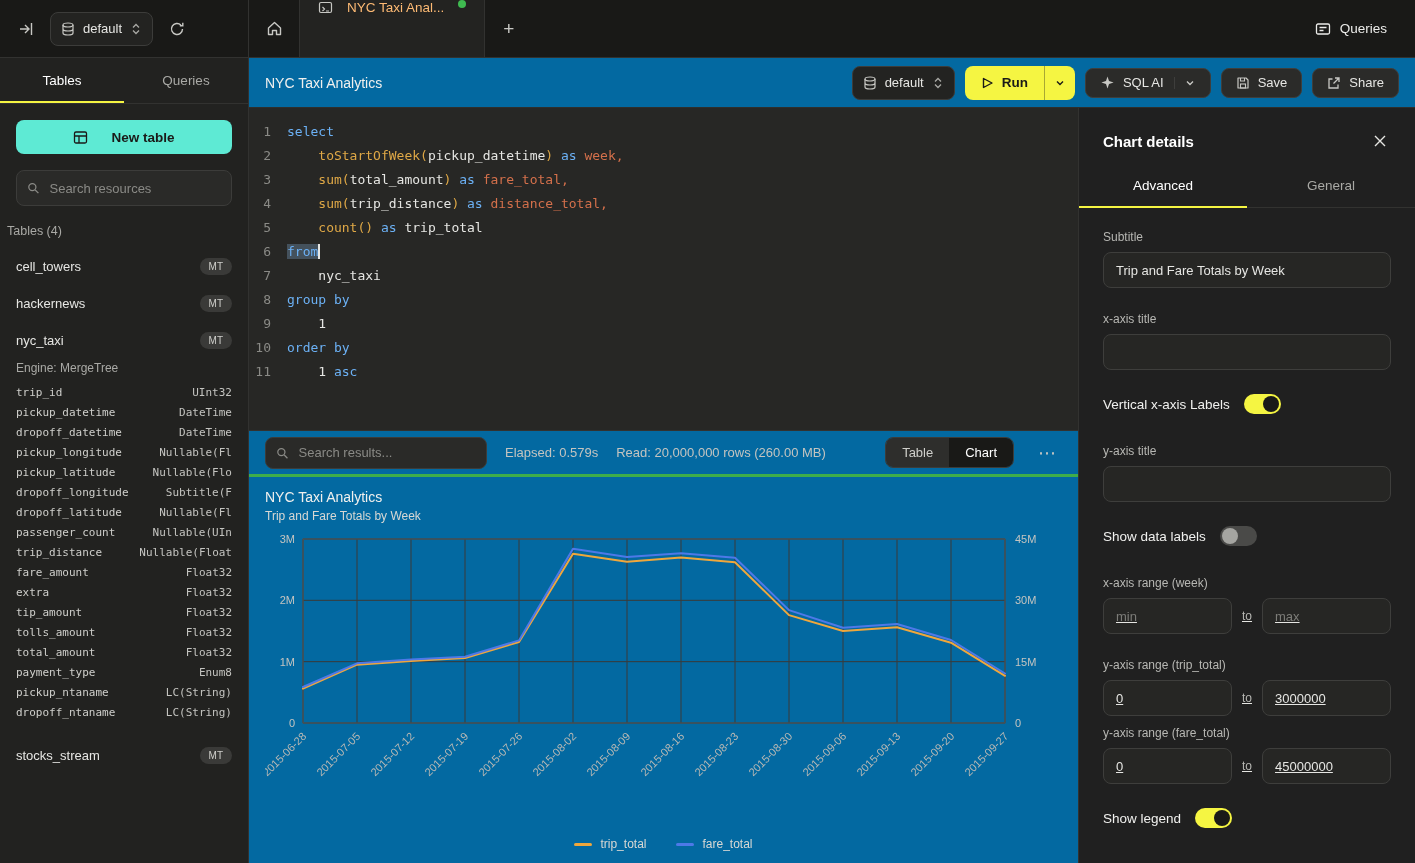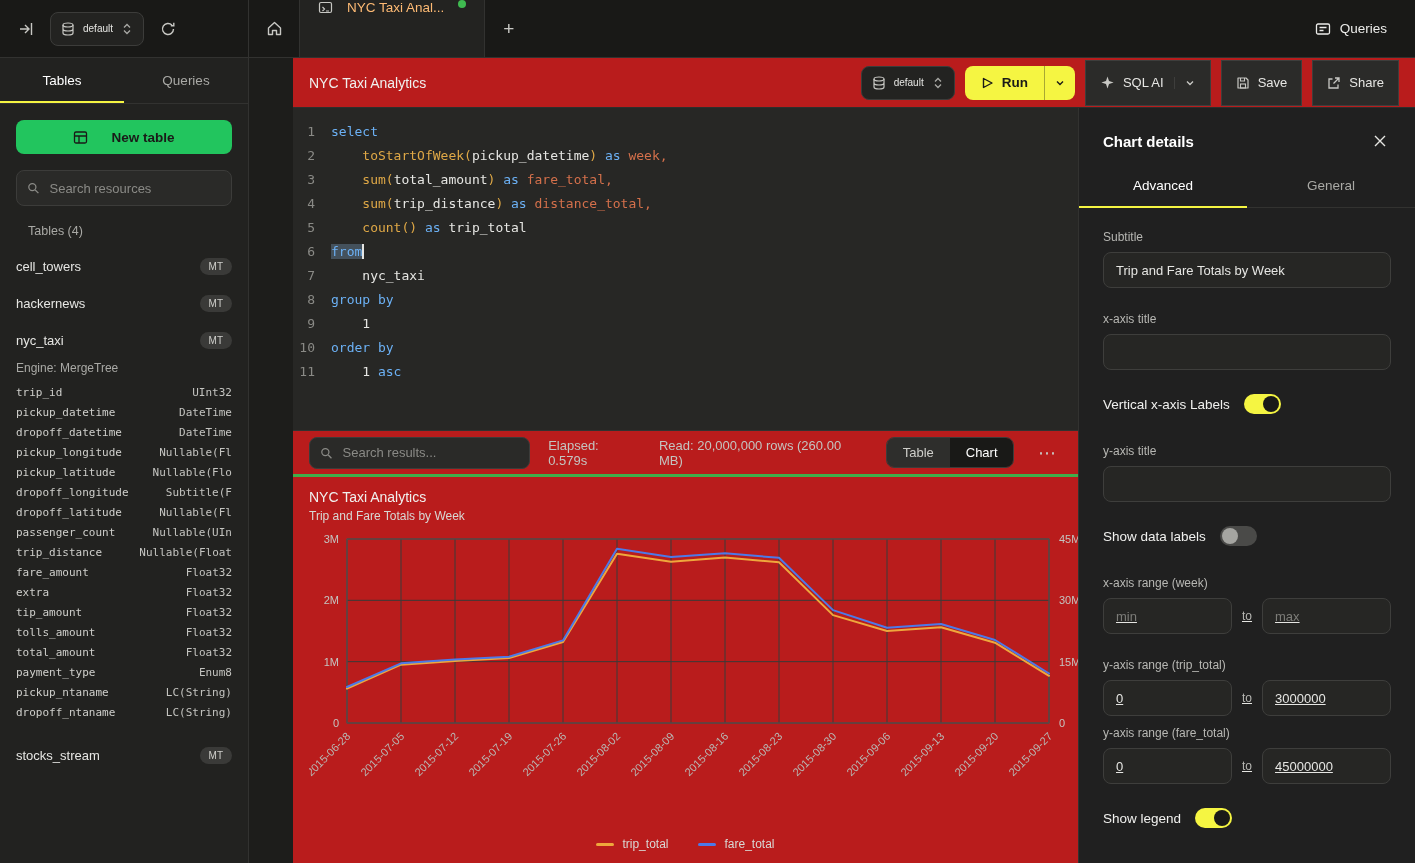--- a/index.html
+++ b/index.html
@@ -10,65 +10,65 @@
 
   
   .topbar { flex:0 0 57px; display:flex; align-items:center; background:#191917;
             border-bottom:1px solid #323230; }
   .topbar-left { width:249px; height:100%; display:flex; align-items:center; gap:12px;
                  padding:0 14px; border-right:1px solid #323230; }
   .icon-btn { background:none; border:none; color:#c8c8c4; display:flex; align-items:center;
               justify-content:center; padding:4px; cursor:pointer; }
   .pill-select { display:flex; align-items:center; gap:8px; height:34px; padding:0 10px;
                  background:#232321; border:1px solid #3c3c3a; border-radius:8px;
-                 color:#e6e6e3; font-size:10px; cursor:pointer; }
+                 color:#e6e6e3; font-size:13px; cursor:pointer; }
   .tab-home { width:50px; height:57px; display:flex; align-items:center; justify-content:center; }
   .tab { display:flex; align-items:flex-start; gap:14px; height:57px; padding:0 18px;
          background:#232321; border-left:1px solid #323230; border-right:1px solid #323230;
          font-size:13.5px; color:#fdba74; cursor:pointer; }
   .green-dot { width:8px; height:8px; border-radius:50%; background:#3fba50; }
   .plus-btn { font-size:19px; color:#c8c8c4; background:none; border:none; padding:0 18px; cursor:pointer; }
   .queries-btn { margin-left:auto; margin-right:22px; display:flex; align-items:center; gap:9px;
                  background:none; border:none; color:#ececea; font-size:13.5px; cursor:pointer; }
 
   
   .body-row { flex:1; display:flex; min-height:0; }
 
   
   .sidebar { width:249px; flex:0 0 249px; background:#222220; border-right:1px solid #323230;
              display:flex; flex-direction:column; overflow:hidden; }
   .side-tabs { display:flex; border-bottom:1px solid #323230; }
   .side-tab { flex:1; text-align:center; padding:15px 0 13px; font-size:13.5px; color:#a9a9a5;
               border-bottom:2px solid transparent; cursor:pointer; }
   .side-tab.active { color:#fff; border-bottom-color:#f5f542; }
   .new-table-btn { margin:16px; height:34px; display:flex; align-items:center; justify-content:center;
-                   gap:23px; background:#22c55e; color:#1a1a18; border:none; border-radius:8px;
+                   gap:23px; background:#5eead4; color:#1a1a18; border:none; border-radius:8px;
                    font-size:13.5px; font-weight:600; cursor:pointer; }
   .side-search { margin:0 16px 14px; height:36px; display:flex; align-items:center; gap:8px;
                  background:#2a2a28; border:1px solid #3c3c3a; border-radius:8px; padding:0 10px; }
   .side-search input { background:none; border:none; outline:none; color:#e6e6e3; font-size:13px; width:100%; }
   .side-search input::placeholder { color:#8a8a86; }
-  .section-title { padding:4px 28px 10px; font-size:12.5px; color:#a9a9a5; }
+  .section-title { padding:4px 7px 10px; font-size:12.5px; color:#a9a9a5; }
   .table-row { display:flex; align-items:center; justify-content:space-between; padding:10px 16px;
                font-size:13px; color:#e6e6e3; cursor:pointer; }
   .mt-badge { background:#3a3a38; color:#cfcfcb; border-radius:10px; font-size:10px; padding:3px 9px; }
   .engine-line { padding:2px 16px 8px; font-size:12px; color:#a9a9a5; }
   .column-list { padding:0 16px 6px; font-family:"DejaVu Sans Mono", monospace; font-size:11px; }
   .col-row { display:flex; justify-content:space-between; line-height:20px; color:#cfcfcb; cursor:pointer; }
   .col-type { color:#c4c4c0; }
   .stocks-row { margin-top:8px; }
 
   
-  .main-col { flex:1; display:flex; flex-direction:column; min-width:0; background:#b91c1c;margin-left:44px; }
+  .main-col { flex:1; display:flex; flex-direction:column; min-width:0; background:#0369a1; }
   .main-header { flex:0 0 50px; display:flex; align-items:center; padding:0 16px;
                  border-bottom:1px solid #2e2e2c; }
   .main-title { font-size:14px; color:#f0f0ee; }
   .header-actions { margin-left:auto; display:flex; align-items:center; gap:10px; }
-  .btn-dark { display:flex; align-items:center; gap:8px; height:46px; padding:0 14px;
-              background:#2b2b29; border:1px solid #3e3e3c; border-radius:0;
+  .btn-dark { display:flex; align-items:center; gap:8px; height:30px; padding:0 14px;
+              background:#2b2b29; border:1px solid #3e3e3c; border-radius:8px;
               font-size:13px; color:#e6e6e3; cursor:pointer; }
   .run-btn { display:flex; height:34px; border-radius:8px; overflow:hidden; background:#f5f542;
              color:#1a1a18; border:none; padding:0; cursor:pointer; }
   .run-main { display:flex; align-items:center; gap:8px; padding:0 16px; font-weight:600; font-size:13.5px; }
   .run-caret { display:flex; align-items:center; padding:0 9px; border-left:1px solid rgba(26,26,24,.35); }
   .btn-caret { display:flex; align-items:center; padding-left:9px; margin-left:2px;
                border-left:1px solid #3e3e3c; }
 
   .work-row { flex:1; display:flex; min-height:0; }
   .editor-col { flex:1; display:flex; flex-direction:column; min-width:0; }

